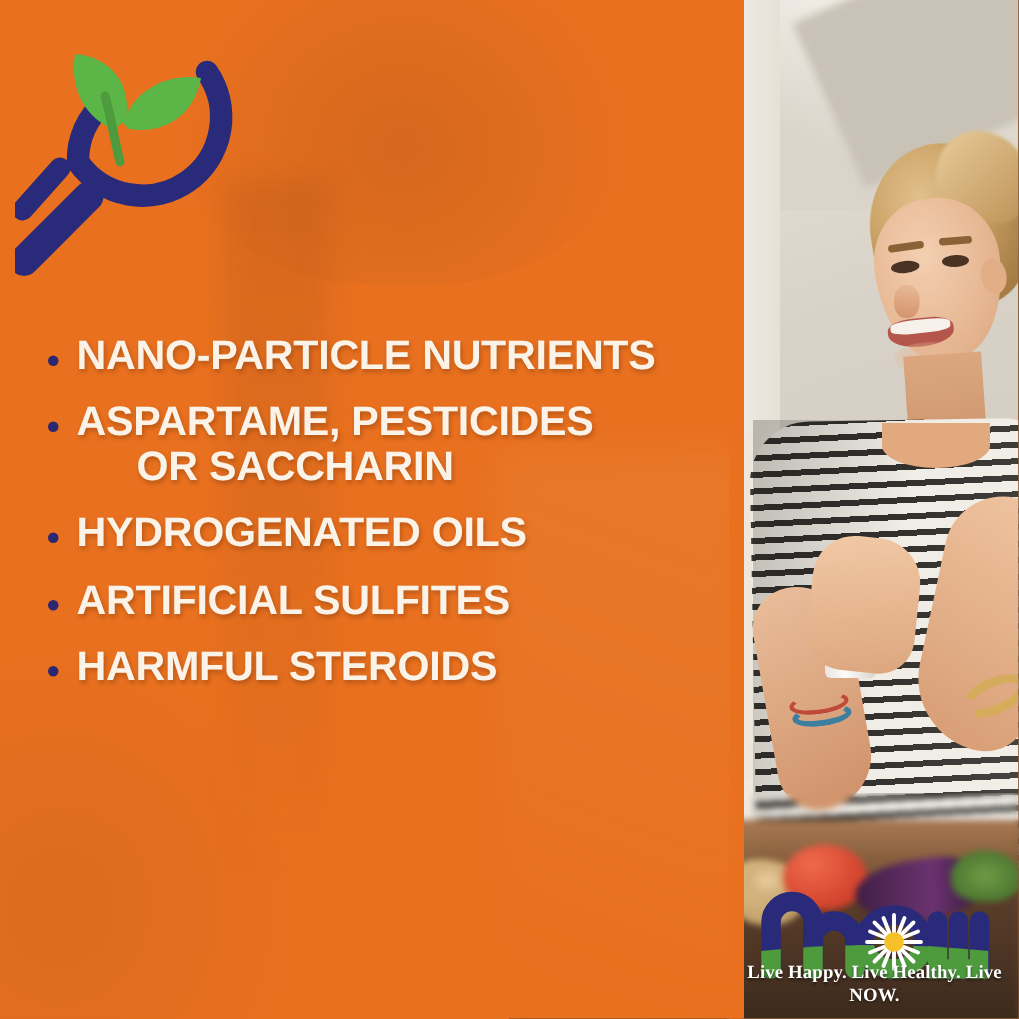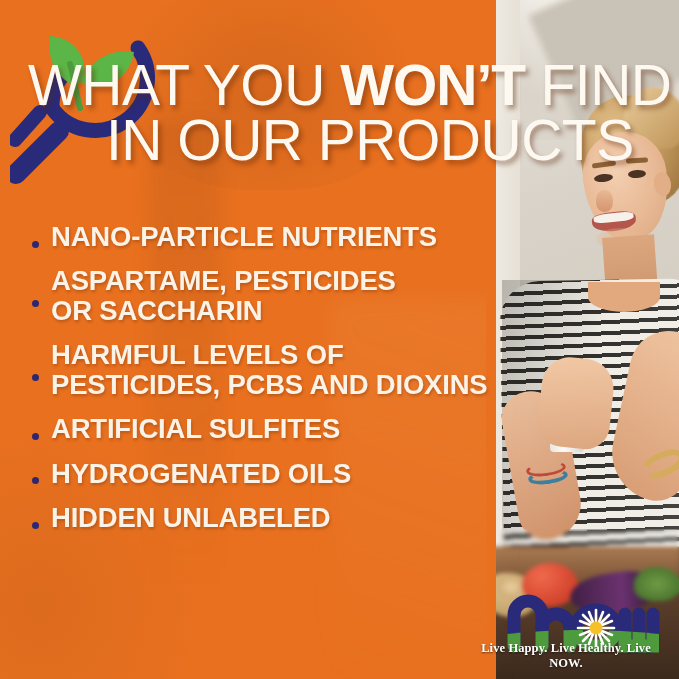--- a/index.html
+++ b/index.html
@@ -144,31 +144,31 @@
     font-weight:400;
     text-shadow:3px 4px 5px rgba(90,38,8,.45);
     white-space:nowrap;
   }
   .hl-l1{display:block;}
   .hl-l2{display:block;padding-left:78px;}
   .hl-bold{font-weight:bold;letter-spacing:-1px;}
 
   
   .bullets{position:absolute;left:32px;top:222px;width:470px;}
-  .bullet{display:flex;align-items:center;margin-bottom:15px;}
+  .bullet{display:flex;align-items:flex-start;margin-bottom:15px;}
   .dot{flex:0 0 auto;width:7px;height:7px;border-radius:50%;
     background:#2C2772;margin-top:15px;margin-right:12px;}
   .btxt{color:#FBF3E7;font-size:27.5px;line-height:1.07;font-weight:bold;
     letter-spacing:-.2px;
     text-shadow:1px 2px 3px rgba(90,38,8,.33);}
-  .btxt .l2{display:block;}
+  .btxt .l2{display:block;margin-left:40px;}
 
   
   .nowlogo{position:absolute;left:497px;top:582px;width:172px;height:78px;}
-  .nowtag{position:absolute;left:480px;top:641px;width:172px;text-align:center;
+  .nowtag{position:absolute;left:497px;top:641px;width:172px;text-align:center;
     color:#FFFFFF;font-size:12.5px;font-weight:bold;
     font-family:"Liberation Serif","DejaVu Serif",serif;
     letter-spacing:.1px;
     text-shadow:0 1px 2px rgba(0,0,0,.6);}
 </style>
 </head>
 <body>
 
 <div id="stage">
 
@@ -228,62 +228,51 @@
   <svg class="maglogo" viewBox="0 0 175 175">
     <path d="M128 36 A50 50 0 1 1 42 96" fill="none" stroke="#2A2A7A" stroke-width="15" stroke-linecap="round"></path>
     <path d="M42 96 A50 50 0 0 1 60 56" fill="none" stroke="#2A2A7A" stroke-width="15" stroke-linecap="round"></path>
     <line x1="49" y1="119" x2="6" y2="162" stroke="#2A2A7A" stroke-width="20" stroke-linecap="round"></line>
     <line x1="30" y1="100" x2="5" y2="128" stroke="#2A2A7A" stroke-width="14" stroke-linecap="round"></line>
     <path d="M66 74 C48 68 36 48 40 24 C64 26 78 44 74 68 Z" fill="#5BB547"></path>
     <path d="M72 70 C78 50 100 36 124 40 C120 64 100 78 76 74 Z" fill="#5BB547"></path>
     <path d="M70 96 C66 80 64 66 60 52" fill="none" stroke="#4E9B3E" stroke-width="6" stroke-linecap="round"></path>
   </svg>
 
-  <div class="headline">
-    <span class="hl-l1"><span>WHAT YOU </span><span class="hl-bold">WON’T</span><span> FIND</span></span>
-    <span class="hl-l2">IN OUR PRODUCTS</span>
-  </div>
 
   <div class="bullets">
     <div class="bullet">
       <span class="dot"></span>
       <span class="btxt">
         <span>NANO-PARTICLE NUTRIENTS</span>
       </span>
     </div>
     <div class="bullet">
       <span class="dot"></span>
       <span class="btxt">
         <span>ASPARTAME, PESTICIDES</span>
         <span class="l2">OR SACCHARIN</span>
       </span>
     </div>
     <div class="bullet">
       <span class="dot"></span>
       <span class="btxt">
-        <span>HARMFUL LEVELS OF</span>
-        <span class="l2">PESTICIDES, PCBS AND DIOXINS</span>
+        <span>HYDROGENATED OILS</span>
       </span>
     </div>
     <div class="bullet">
       <span class="dot"></span>
       <span class="btxt">
         <span>ARTIFICIAL SULFITES</span>
       </span>
     </div>
     <div class="bullet">
       <span class="dot"></span>
       <span class="btxt">
-        <span>HYDROGENATED OILS</span>
-      </span>
-    </div>
-    <div class="bullet">
-      <span class="dot"></span>
-      <span class="btxt">
-        <span>HIDDEN UNLABELED</span>
+        <span>HARMFUL STEROIDS</span>
       </span>
     </div>
   </div>
 
   <svg class="nowlogo" viewBox="0 0 172 78">
     <defs>
       <clipPath id="nowclip">
         <path d="M16 62 L16 30 A15 15 0 0 1 46 30 L46 62 L46 30 A15 15 0 0 1 76 30 L76 62
                  M88 46 m-17 0 a17 16 0 1 0 34 0 a17 16 0 1 0 -34 0
                  M126 30 L126 62 L140 62 L140 30 L140 62 L154 62 L154 30" fill="#fff"></path>

